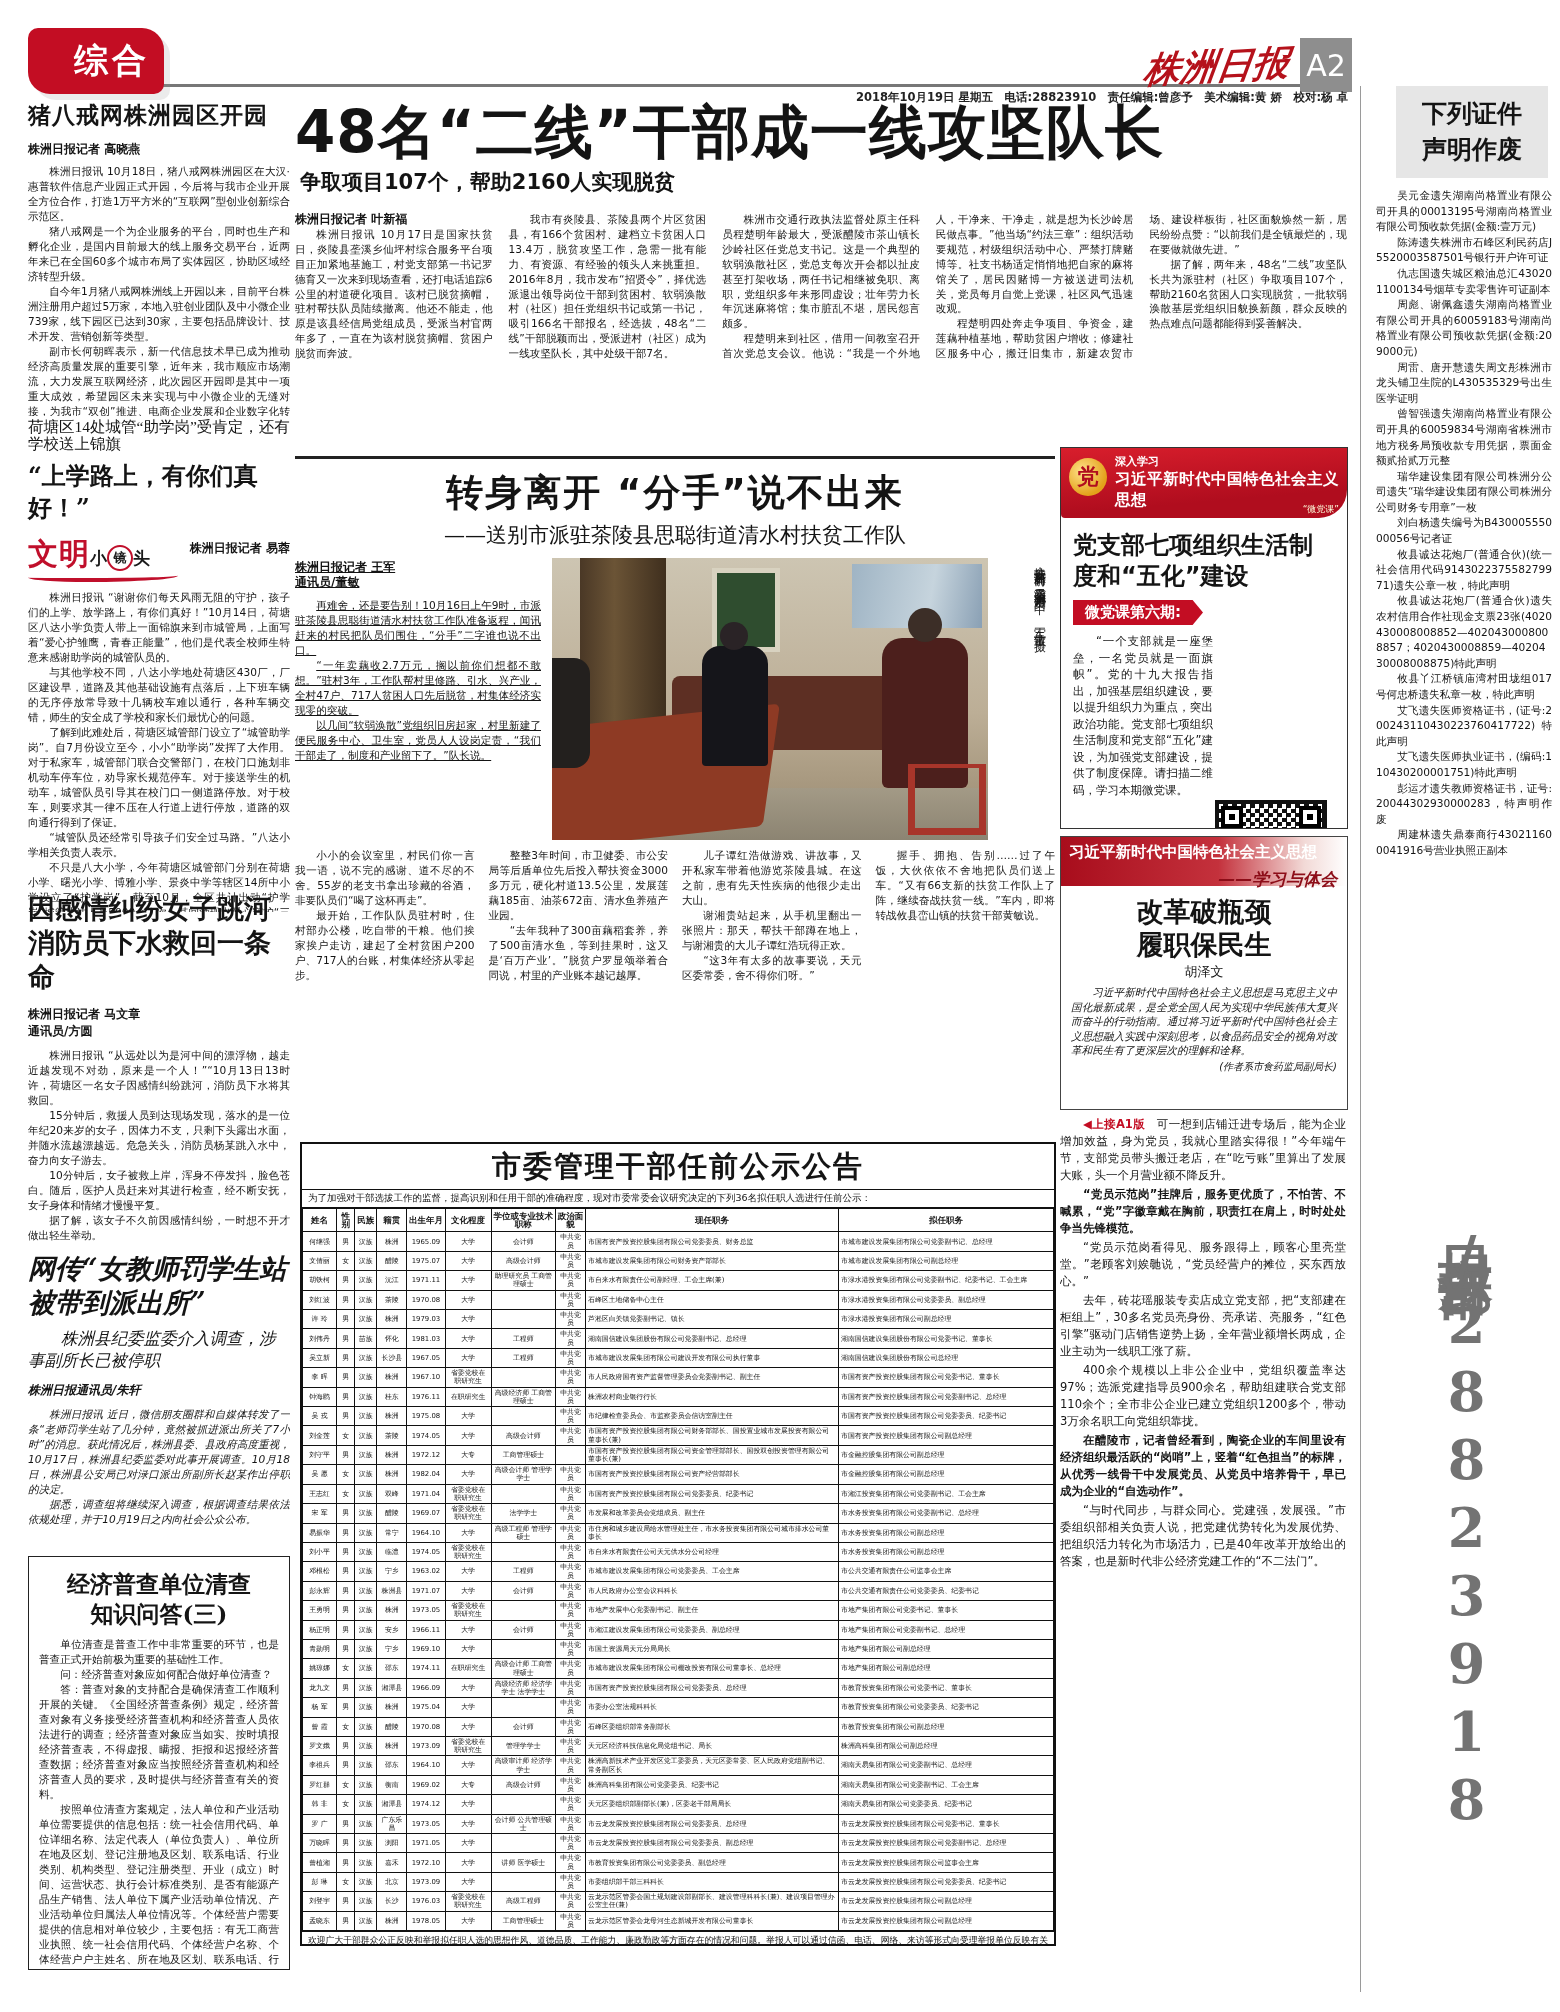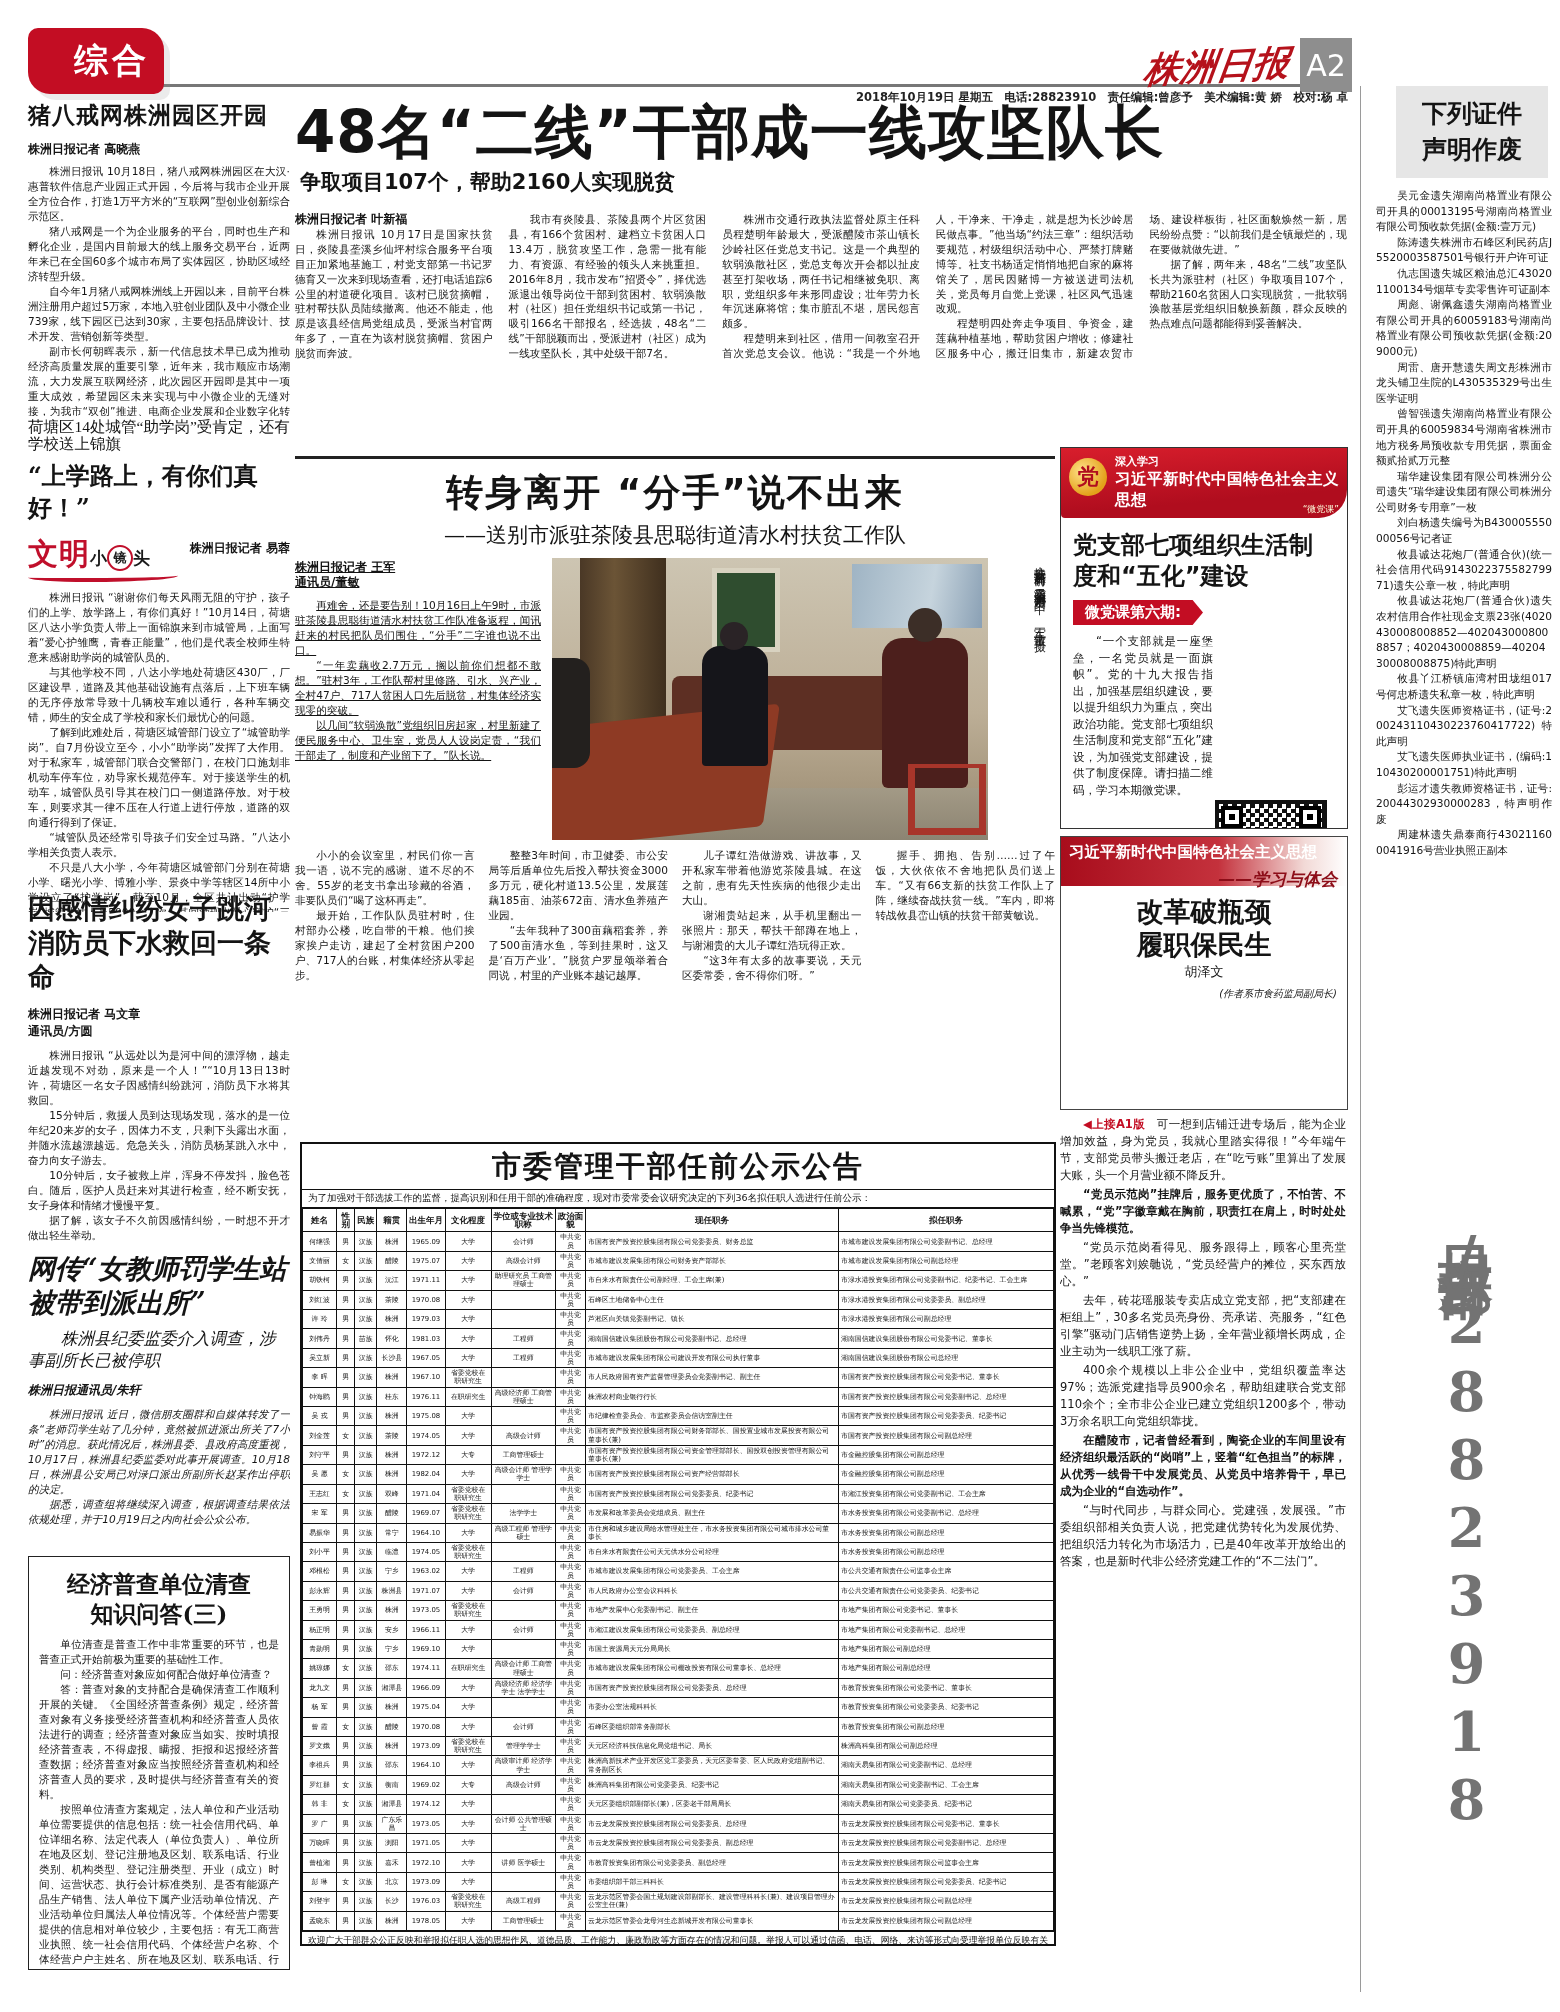--- a/index.html
+++ b/index.html
@@ -745,20 +745,24 @@
     </div>
   </div>
 
   <div class="abs sbox">
     <div class="shead">习近平新时代中国特色社会主义思想</div>
     <div class="shead2" style="margin-top:-18px;">——学习与体会</div>
     <div class="stitle">
       <span>改革破瓶颈</span><br><span>履职保民生</span>
     </div>
     <div class="sauthor">胡泽文</div>
+    <div class="sbody">
+
+    <p>习近平新时代中国特色社会主义思想是马克思主义中国化最新成果，是全党全国人民为实现中华民族伟大复兴而奋斗的行动指南。通过将习近平新时代中国特色社会主义思想融入实践中深刻思考，以食品药品安全的视角对改革和民生有了更深层次的理解和诠释。</p>
+      </div>
     <div class="sby">(作者系市食药监局副局长)</div>
   </div>
 
   <div class="abs jump">
     <p><span class="jmark">◀上接A1版</span>　<span>可一想到店铺迁进专场后，能为企业增加效益，身为党员，我就心里踏实得很！”今年端午节，支部党员带头搬迁老店，在“吃亏账”里算出了发展大账，头一个月营业额不降反升。</span></p>
     <p class="q">“党员示范岗”挂牌后，服务更优质了，不怕苦、不喊累，“党”字徽章戴在胸前，职责扛在肩上，时时处处争当先锋模范。</p>
     <p>“党员示范岗看得见、服务跟得上，顾客心里亮堂堂。”老顾客刘娭毑说，“党员经营户的摊位，买东西放心。”</p>
     <p>去年，砖花瑶服装专卖店成立党支部，把“支部建在柜组上”，30多名党员亮身份、亮承诺、亮服务，“红色引擎”驱动门店销售逆势上扬，全年营业额增长两成，企业主动为一线职工涨了薪。</p>
     <p>400余个规模以上非公企业中，党组织覆盖率达97%；选派党建指导员900余名，帮助组建联合党支部110余个；全市非公企业已建立党组织1200多个，带动3万余名职工向党组织靠拢。</p>
     <p class="q">在醴陵市，记者曾经看到，陶瓷企业的车间里设有经济组织最活跃的“岗哨”上，竖着“红色担当”的标牌，从优秀一线骨干中发展党员、从党员中培养骨干，早已成为企业的“自选动作”。</p>

